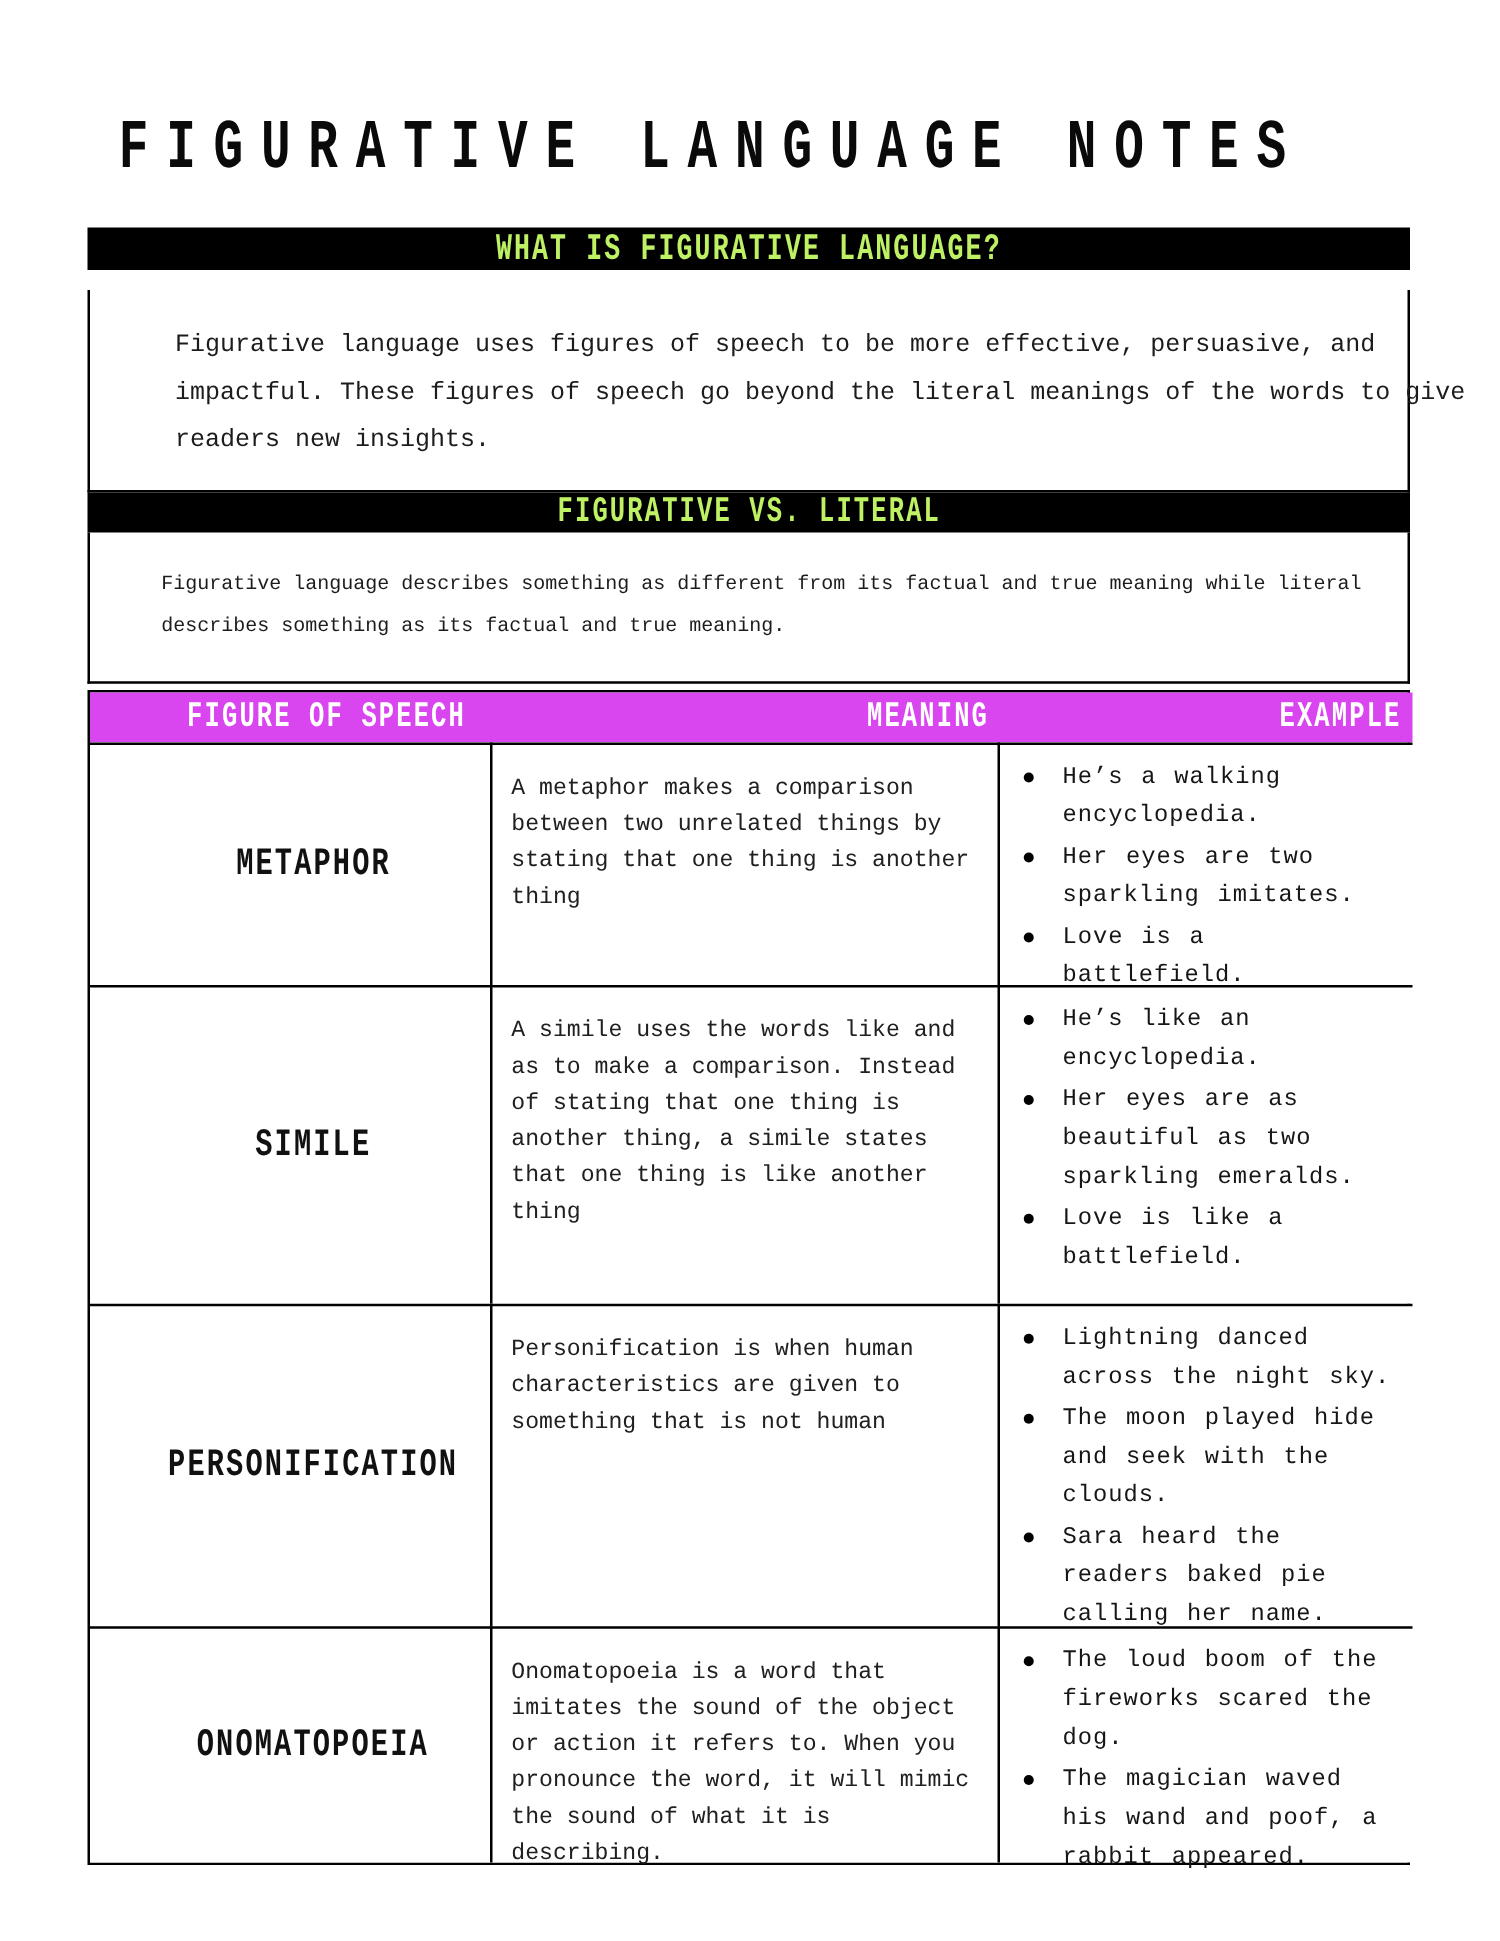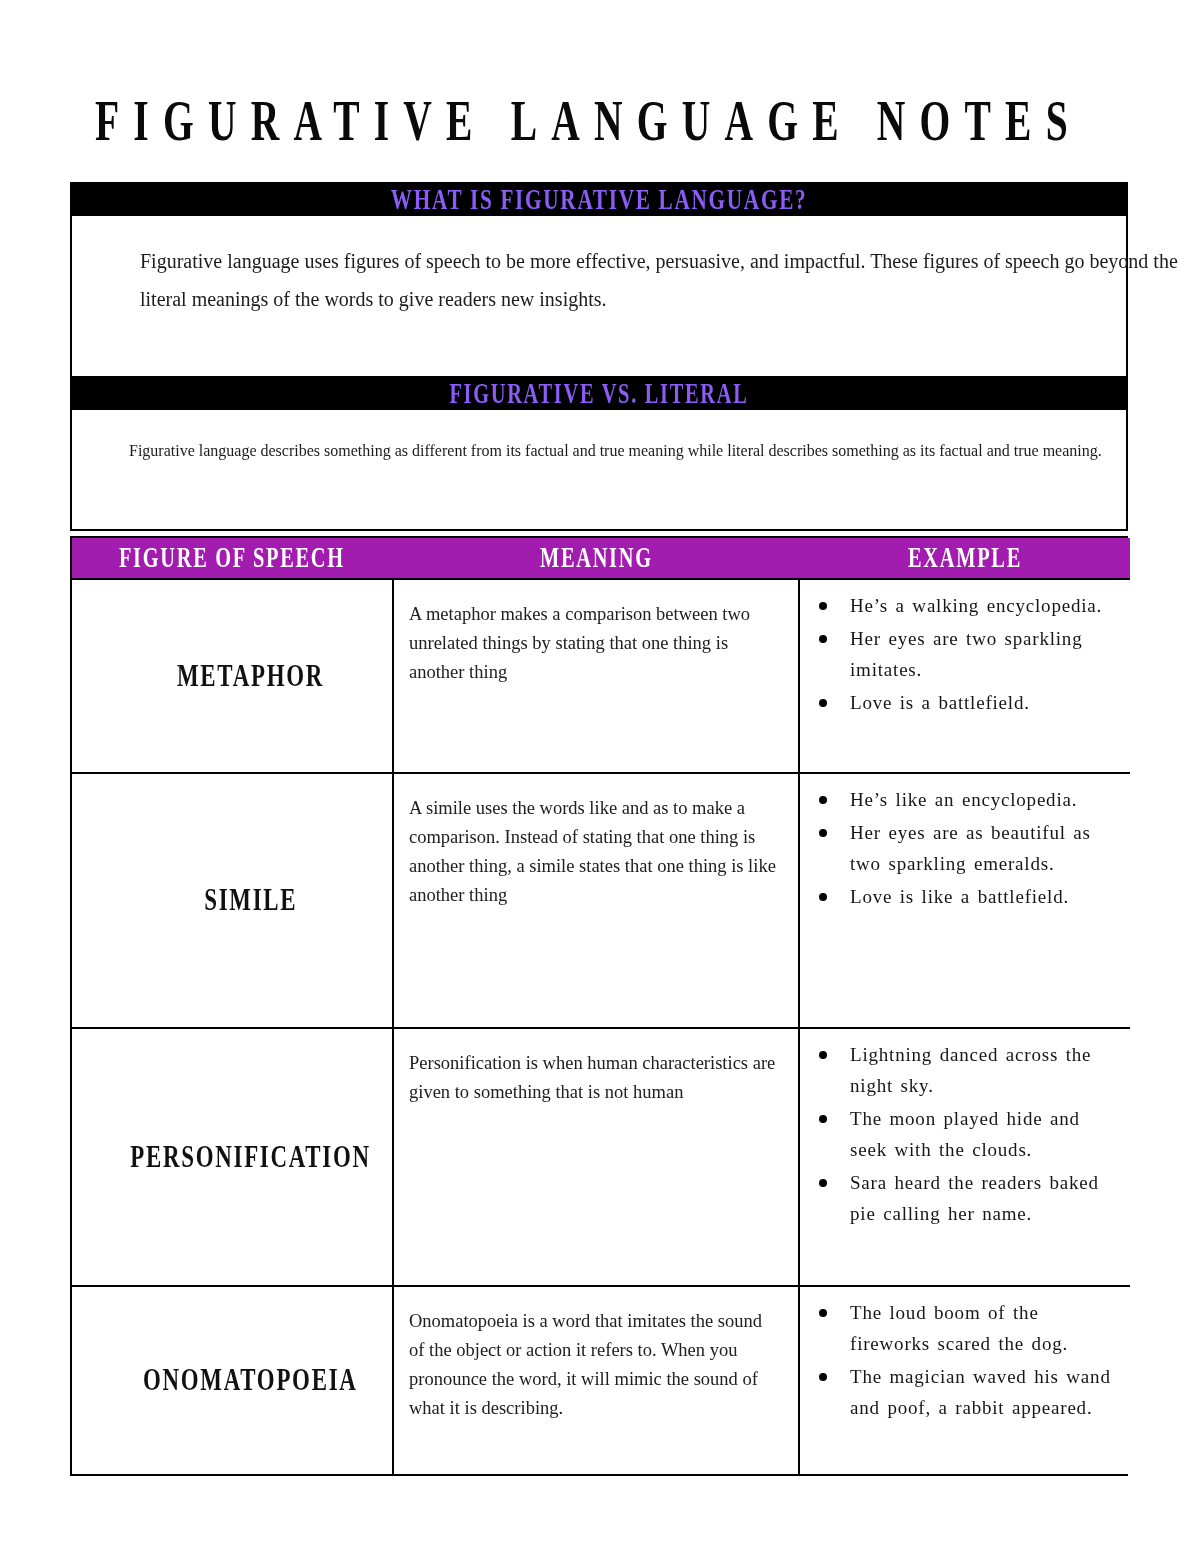--- a/index.html
+++ b/index.html
@@ -1,47 +1,48 @@
 <!DOCTYPE html>
 <html><head>
 <meta charset="utf-8">
 <style>
   * { margin:0; padding:0; box-sizing:border-box; }
   html,body { background:#ffffff; }
   .page {
     position:relative;
     width:1200px; height:1553px;
     background:#ffffff;
-    font-family:Liberation Serif, serif;
+    font-family:Liberation Mono, monospace;
     color:#1c1c1c;
     overflow:hidden;
   }
   .doc-title {
     position:absolute; left:95px; top:88px;
     font-size:50px; font-weight:bold; color:#0a0a0a;
     letter-spacing:18px; white-space:nowrap;
     transform:scale(0.79,1.12); transform-origin:left top;
   }
   .content { position:absolute; left:70px; top:182px; width:1058px; }
 
   .bar {
-    background:#000; color:#8b5cf6;
+    background:#000; color:#bef264;
     display:flex; align-items:center; justify-content:center;
   }
   .bar-text {
     font-weight:bold; letter-spacing:2px; white-space:nowrap;
     transform:scale(0.85,1.2); transform-origin:center;
   }
   .sec1-bar { height:34px; }
   .sec1-bar .bar-text { font-size:25px; }
   .sec1-body {
     height:162px;
     border-left:2px solid #000; border-right:2px solid #000; border-bottom:2px solid #000;
     padding:26px 0 0 68px;
     overflow:visible;
+    margin-top:16px;
   }
   .sec1-body p { width:1062px; font-size:20px; line-height:38px; }
 
   .sec2-bar { height:32px; }
   .sec2-bar .bar-text { font-size:24px; }
   .sec2-body {
     height:121px;
     border-left:2px solid #000; border-right:2px solid #000; border-bottom:2px solid #000;
     padding:24px 0 0 57px;
   }
@@ -49,22 +50,22 @@
 
   .fl-table {
     margin-top:5px;
     display:grid;
     grid-template-columns:320px 408px 330px;
     grid-template-rows:40px 194px 255px 258px 189px;
     border:2px solid #000;
     width:1058px;
   }
   .th {
-    background:#a21caf; color:#fff;
-    display:flex; align-items:center; justify-content:center;
+    background:#d946ef; color:#fff;
+    display:flex; align-items:center; justify-content:flex-end;
   }
   .th .bar-text { font-size:24px; }
   .cell { border-top:2px solid #000; background:#fff;padding-left:37px; }
   .cell.mid { border-left:2px solid #000; border-right:2px solid #000; }
   .figure-cell { display:flex; align-items:center; justify-content:center; }
   .figure-label {
     font-size:27px; font-weight:bold; letter-spacing:2px; color:#111; white-space:nowrap;
     transform:scale(0.85,1.15); transform-origin:center;
   }
   .meaning-cell { padding:20px 22px 16px 15px; }

